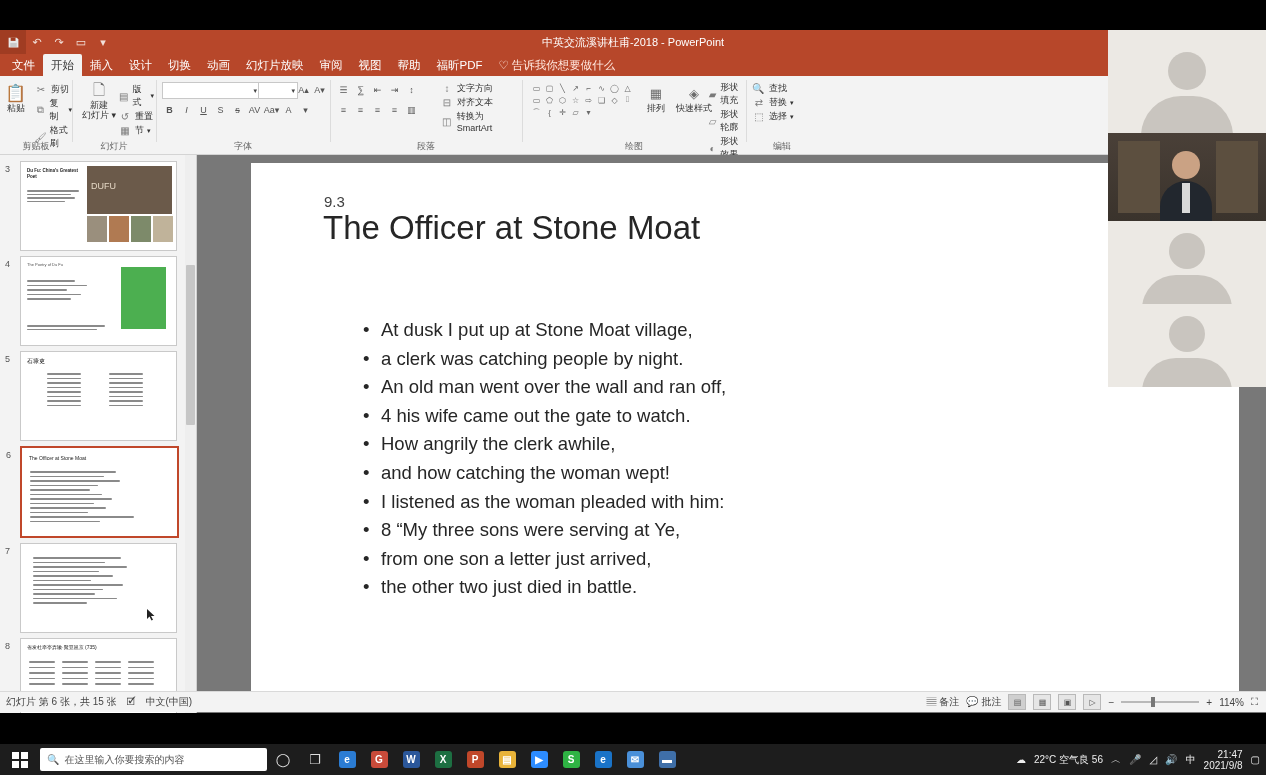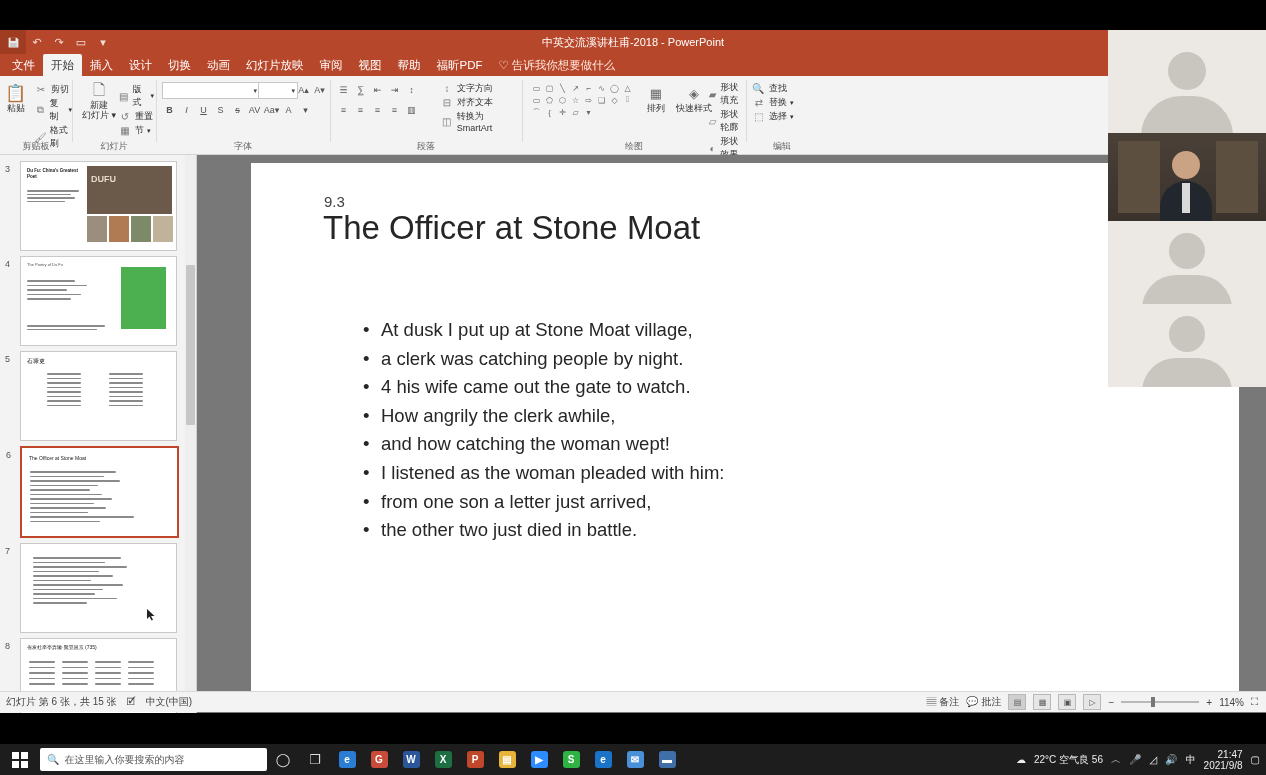--- a/index.html
+++ b/index.html
@@ -307,21 +307,21 @@
     </div>
 
     <div class="wsbody">
 
       <div class="thumbs">
 
         <div class="thumb" style="margin-top:6px;">
           <div class="tnum">3</div>
           <div style="position:absolute;left:6px;top:6px;width:58px;font-size:4.5px;font-weight:bold;color:#222;line-height:5.5px;">Du Fu: China's Greatest Poet</div>
           <div style="position:absolute;left:66px;top:4px;width:85px;height:48px;background:#6b5a4a;"></div>
-          <div style="position:absolute;left:70px;top:12px;font-size:9px;color:#e4d7c5;font-weight:bold;">DUFU</div>
+          <div style="position:absolute;left:70px;top:19px;font-size:9px;color:#e4d7c5;font-weight:normal;">DUFU</div>
           <div style="position:absolute;left:6px;top:26px;width:56px;">
             <div class="fakeline" style="width:52px;margin:2px 0;"></div>
               <div class="fakeline" style="width:44px;margin:2px 0;"></div>
             <div class="fakeline" style="width:48px;margin:2px 0;"></div>
               <div class="fakeline" style="width:38px;margin:2px 0;"></div>
           </div>
           <div style="position:absolute;left:66px;top:54px;display:flex;gap:2px;">
             <div style="width:20px;height:26px;background:#9a8f7d;"></div>
             <div style="width:20px;height:26px;background:#b07a52;"></div>
             <div style="width:20px;height:26px;background:#7d8a6a;"></div>
@@ -452,24 +452,26 @@
         </div>
       </div>
 
       <div class="stage">
         <div class="slide">
           <div class="s-num">9.3</div>
           <div class="s-title">The Officer at Stone Moat</div>
           <ul class="s-list">
             <li>At dusk I put up at Stone Moat village,</li>
             <li>a clerk was catching people by night.</li>
+            <li>An old man went over the wall and ran off,</li>
             <li>4 his wife came out the gate to watch.</li>
             <li>How angrily the clerk awhile,</li>
             <li>and how catching the woman wept!</li>
             <li>I listened as the woman pleaded with him:</li>
+            <li>8 “My three sons were serving at Ye,</li>
             <li>from one son a letter just arrived,</li>
             <li>the other two just died in battle.</li>
           </ul>
         </div>
       </div>
     </div>
 
     <div class="statusbar">
       <div class="sb-left">
         <span>幻灯片 第 6 张，共 15 张</span>

